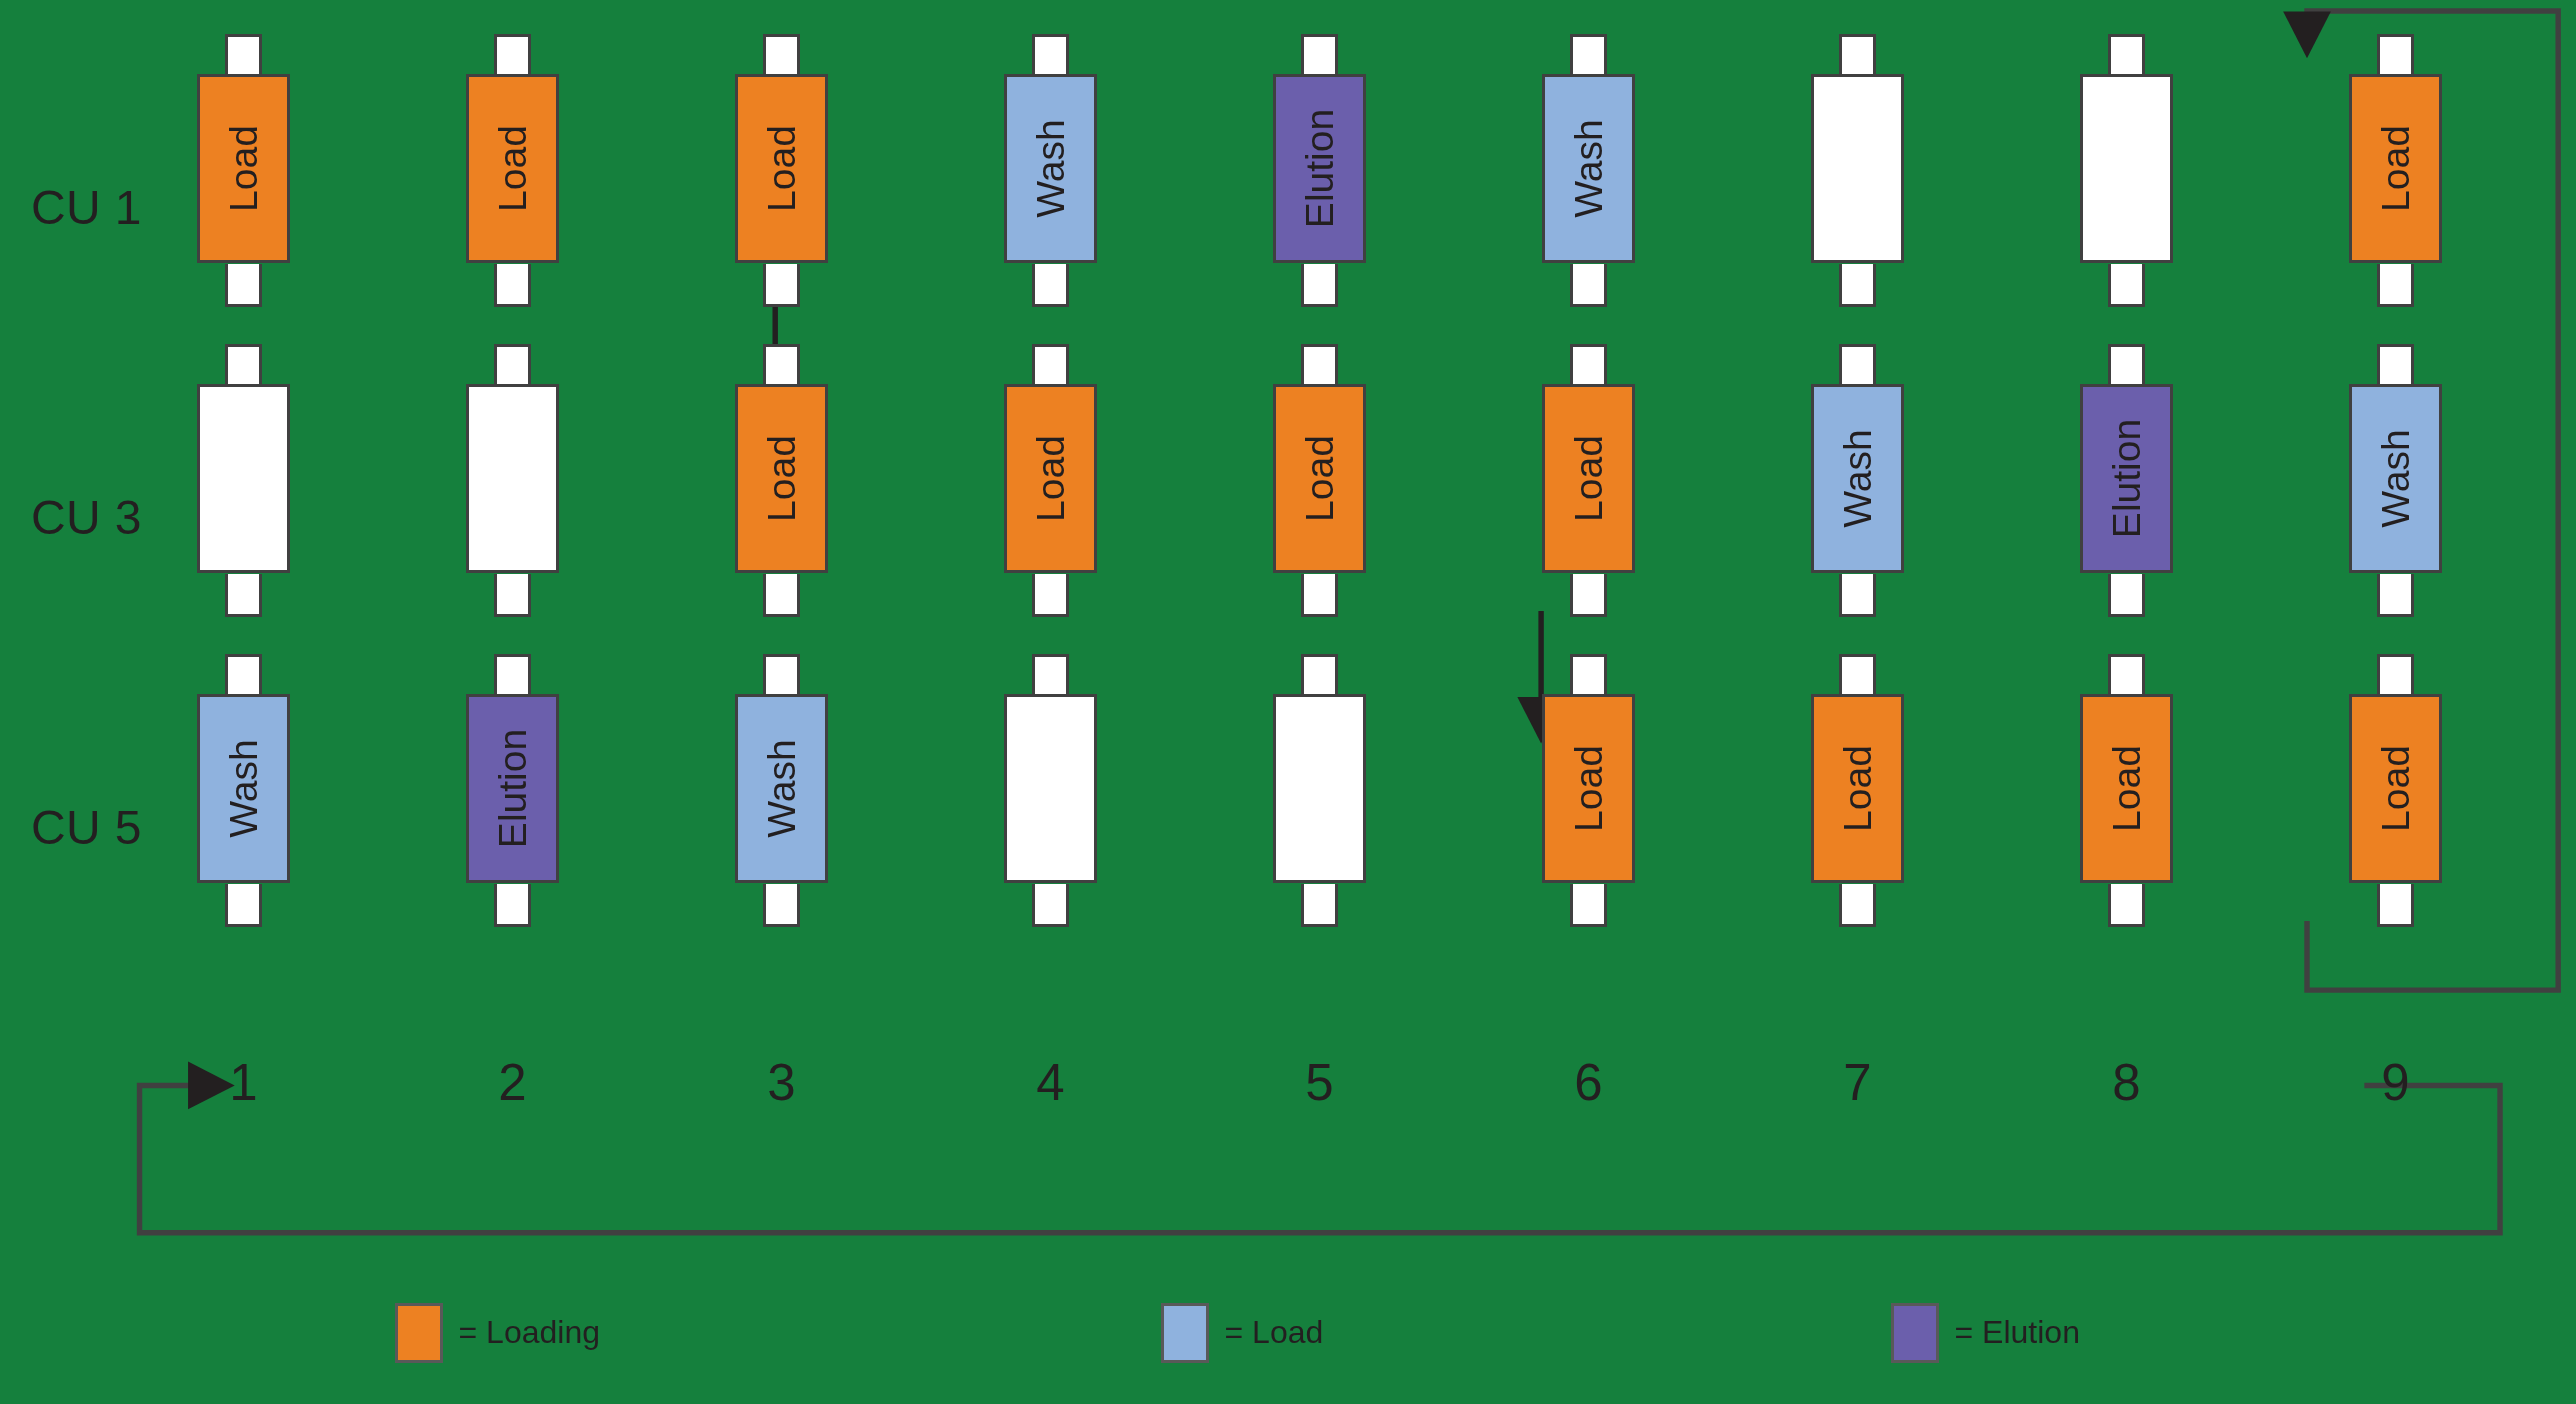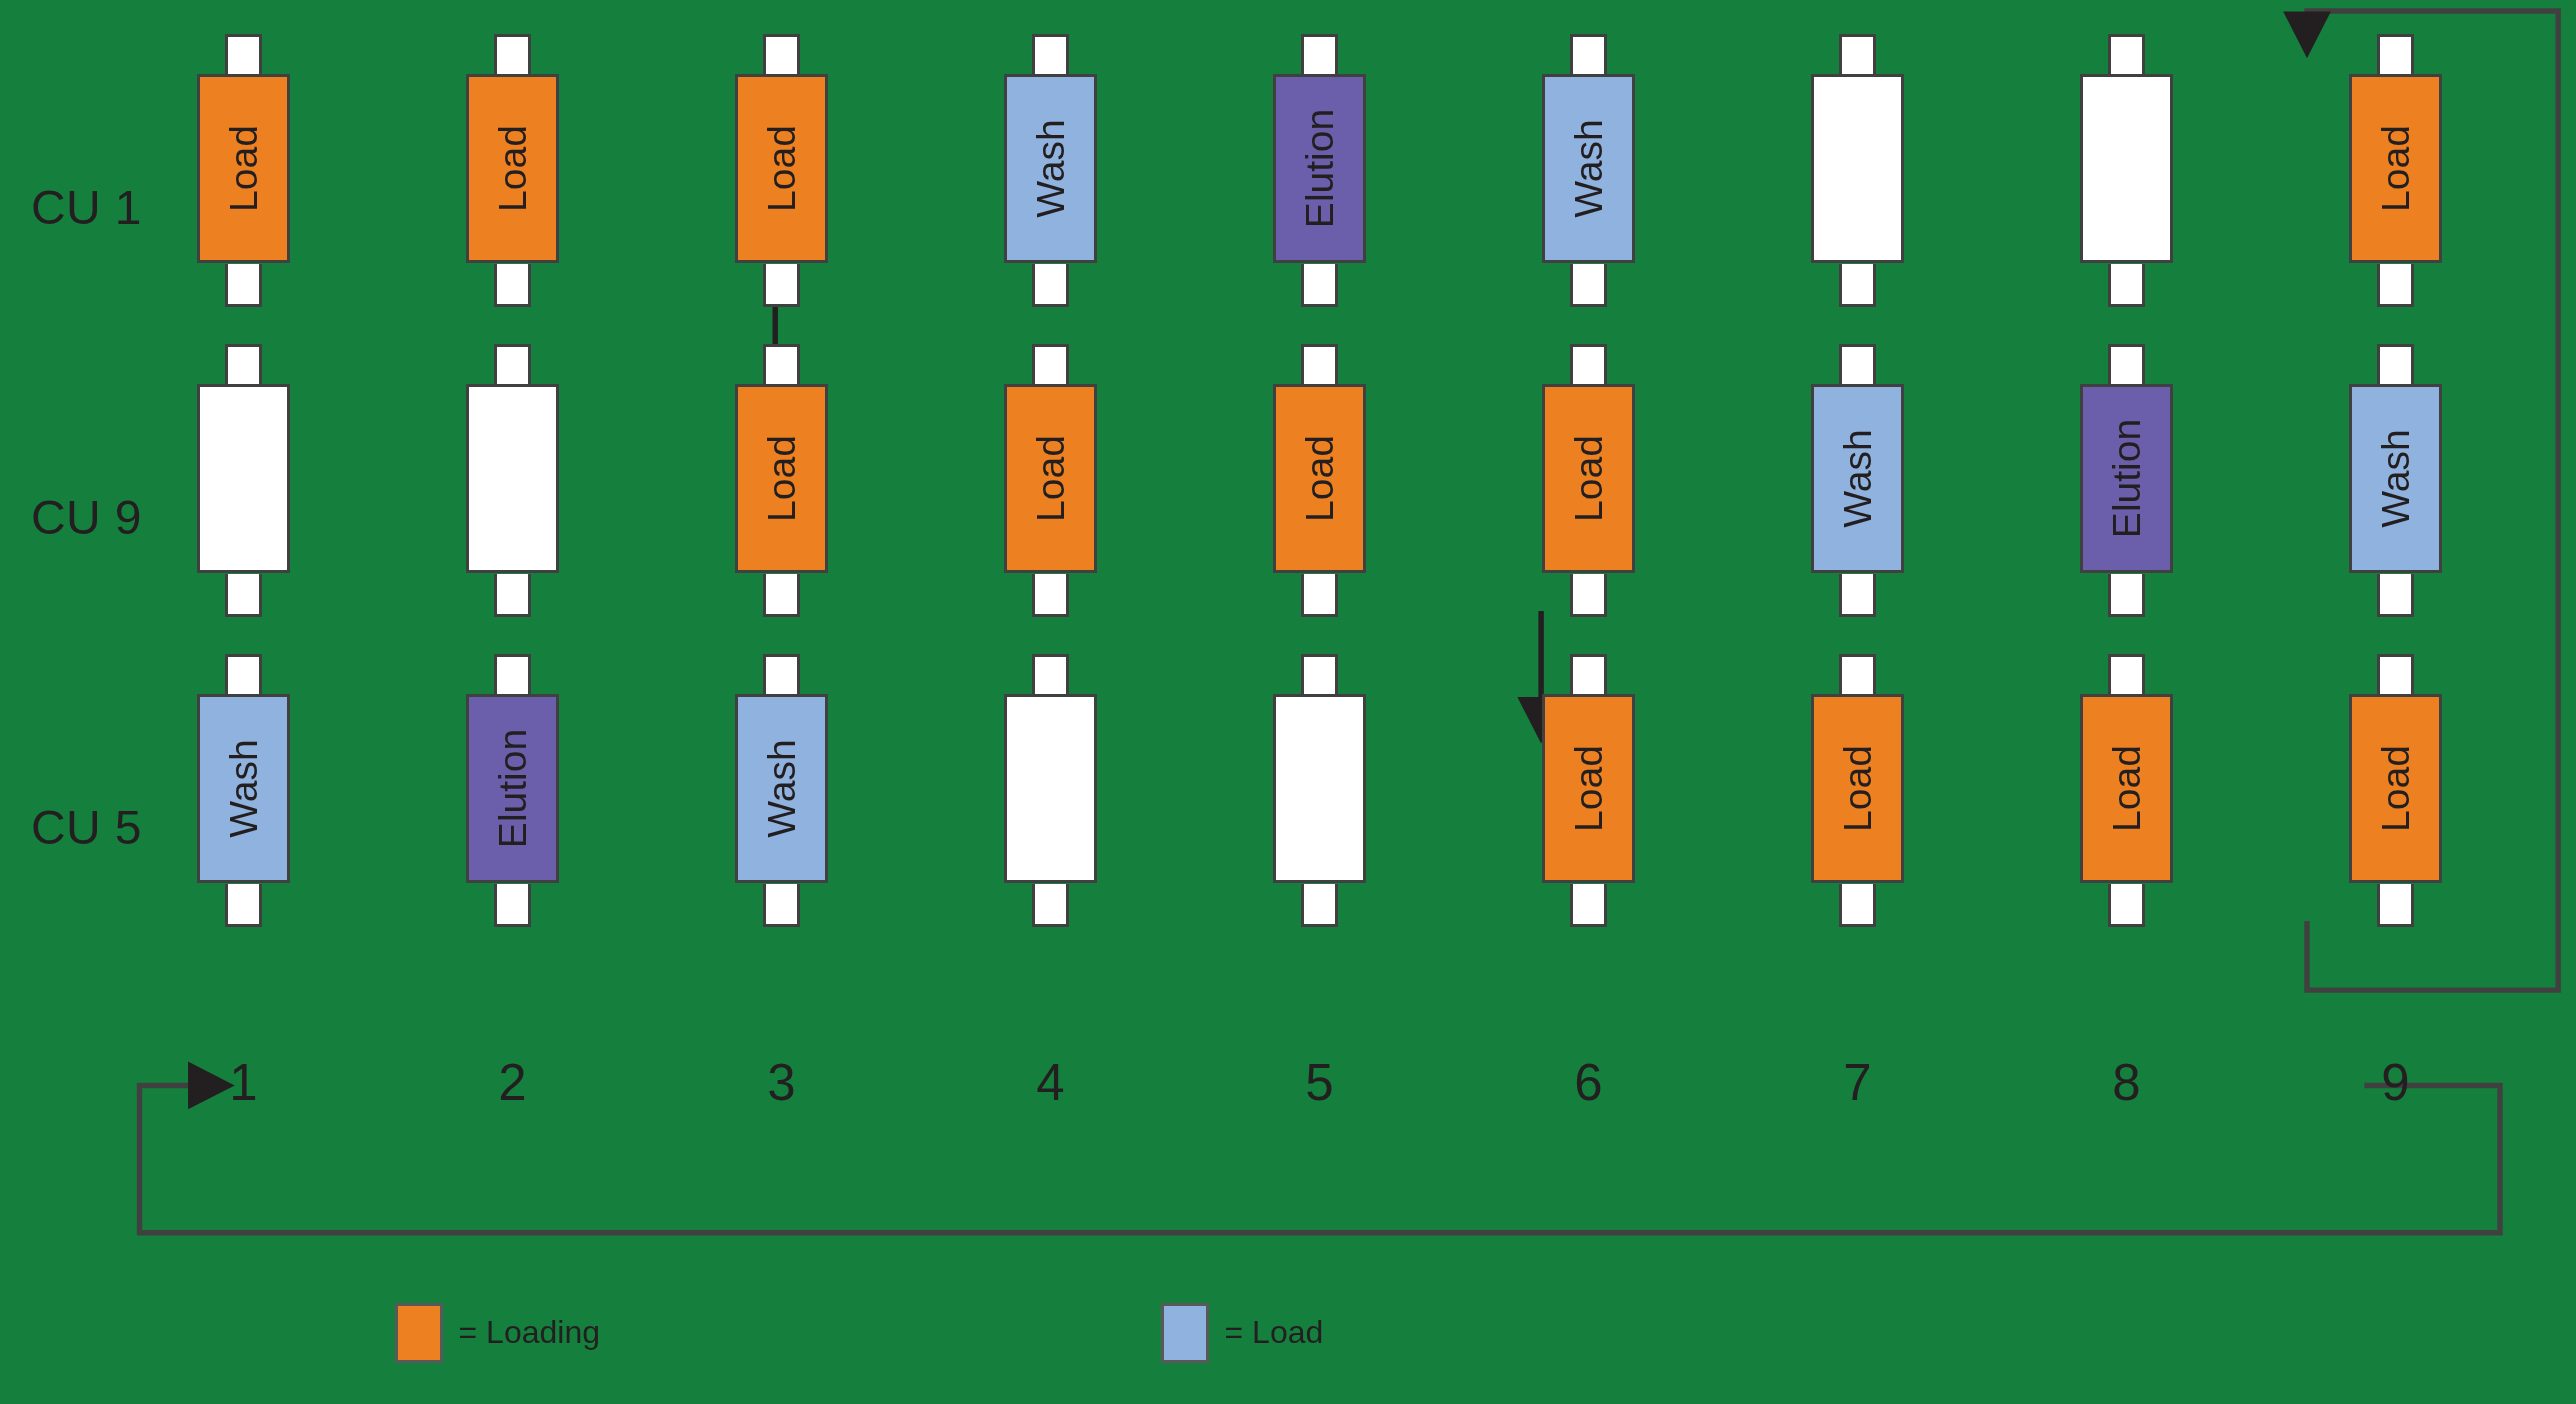--- a/index.html
+++ b/index.html
@@ -135,21 +135,21 @@
     <g>
       <path d="M 2976,1188 L 2976,1277 L 3300,1277 L 3300,14 L 2976,14 L 2976,44" stroke="#404040" stroke-width="7" fill="none" marker-end="url(#ah)"></path>
     </g>
 
     <g>
       <path d="M 3050,1400 L 3225,1400 L 3225,1590 L 180,1590 L 180,1400 L 272,1400" stroke="#404040" stroke-width="7" fill="none" marker-end="url(#ah)"></path>
     </g>
   </svg>
 
   <div class="row-label" style="top:180px;">CU 1</div>
-  <div class="row-label" style="top:490px;">CU 9</div>
+  <div class="row-label" style="top:490px;">CU 3</div>
   <div class="row-label" style="top:800px;">CU 5</div>
 
   <div id="grid">
       <div class="col-unit" style="left: 197px; top: 34px; height: 273px;">
         <div class="neck neck-top"></div>
         <div class="body" style="height: 189px; background: rgb(237, 129, 34);">
           <span class="body-text">Load</span>
         </div>
         <div class="neck neck-bottom"></div>
       </div>
@@ -351,16 +351,20 @@
 
   <div id="legend">
     <div class="legend-item" style="left:395px; top:7.8px;">
       <span class="legend-swatch" style="background:#ED8122;"></span>
       <span class="legend-text">= Loading</span>
     </div>
     <div class="legend-item" style="left:1161px; top:7.8px;">
       <span class="legend-swatch" style="background:#8FB2DE;"></span>
       <span class="legend-text">= Load</span>
     </div>
+    <div class="legend-item" style="left:1891px; top:7.8px;">
+      <span class="legend-swatch" style="background:#6B5FAC;"></span>
+      <span class="legend-text">= Elution</span>
+    </div>
   </div>
 
 </div>
 
 
 </body></html>

